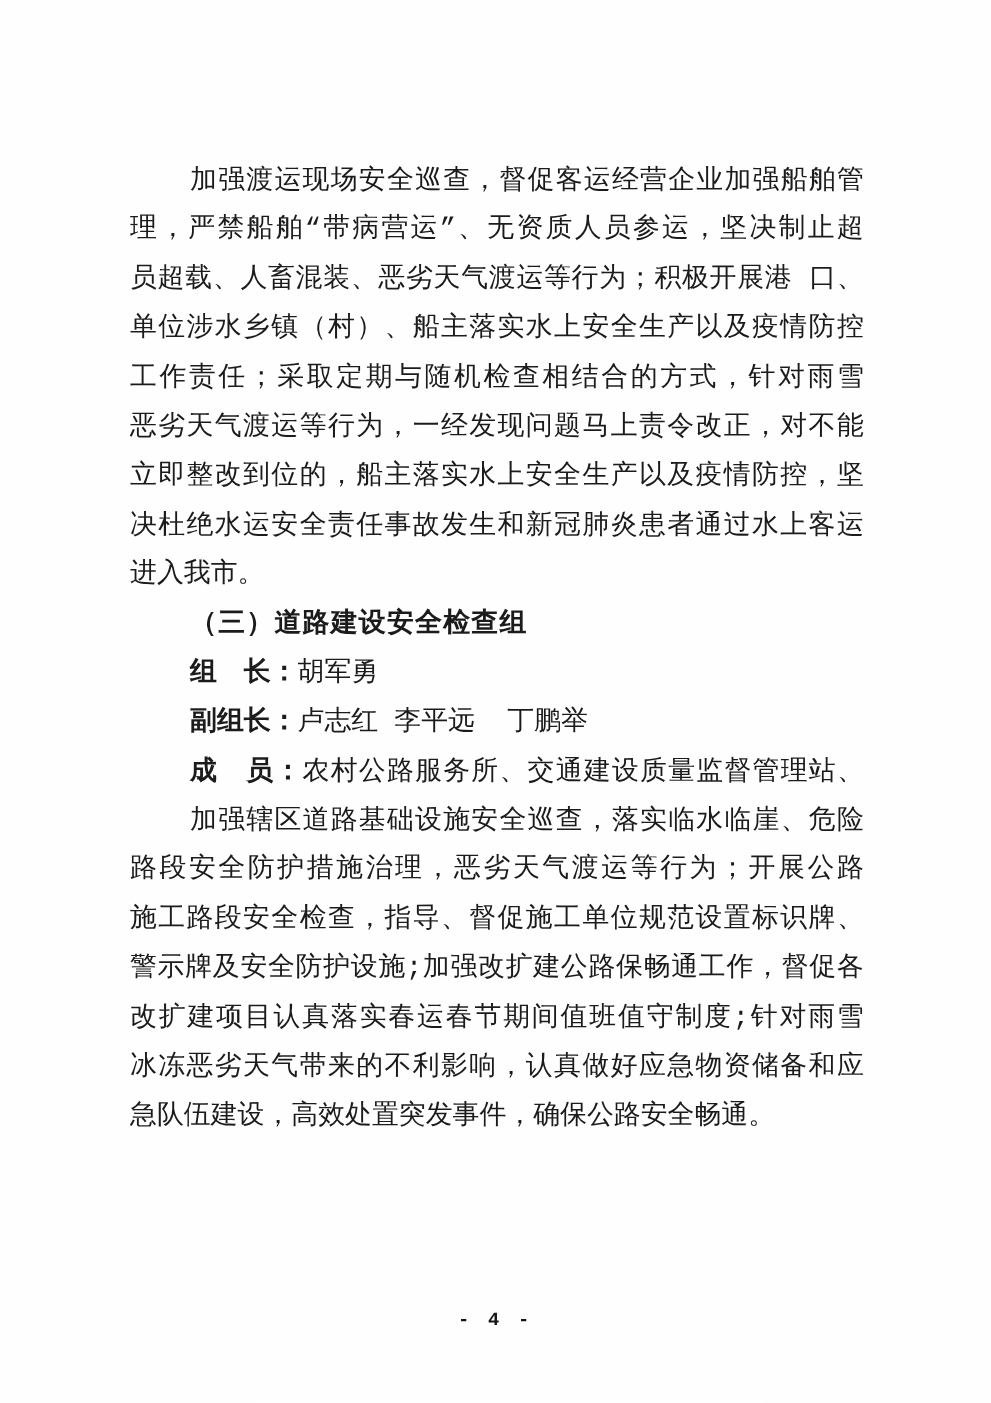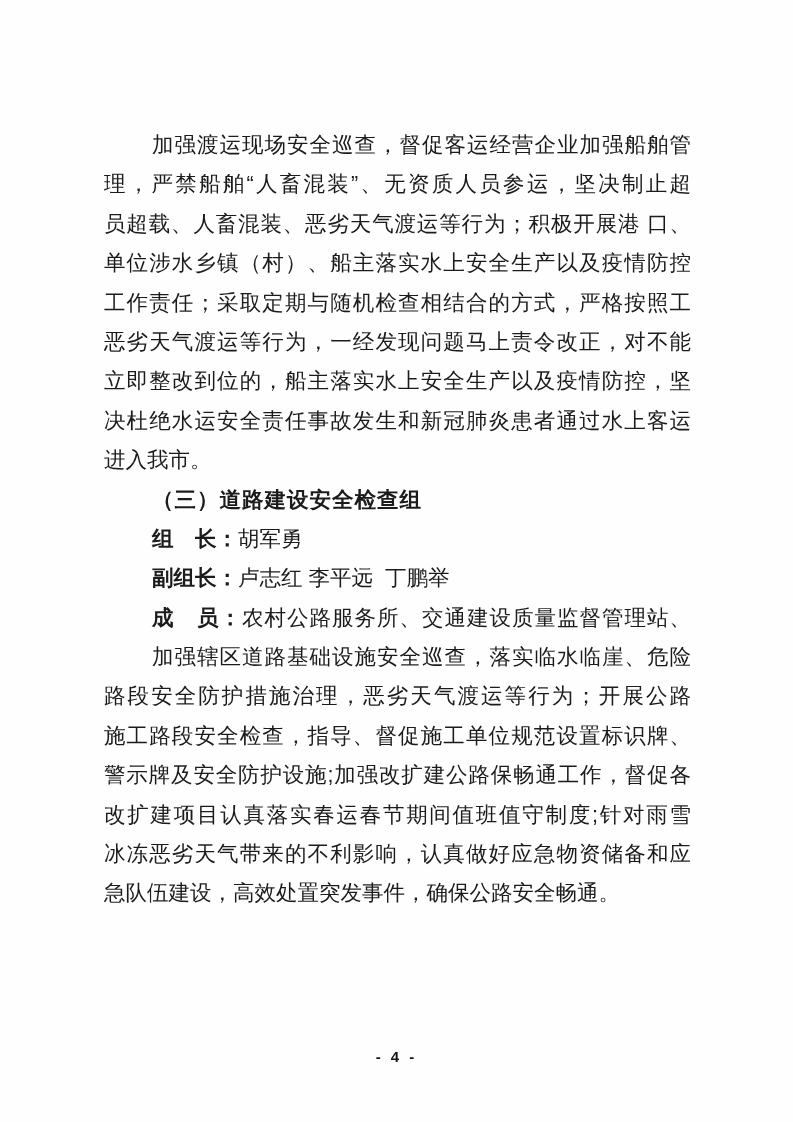--- a/index.html
+++ b/index.html
@@ -1,21 +1,21 @@
 <!DOCTYPE html>
 <html lang="zh"><head>
 <meta charset="utf-8">
 <style>
   html,body{margin:0;padding:0;background:#ffffff;}
   .sheet{
     position:relative;
     width:793px;height:1122px;
     background:#fefefe;
     overflow:hidden;
-    font-family:Liberation Sans, sans-serif;
+    font-family:Liberation Mono, monospace;
     color:#1b1b1b;
   }
   .text-block{
     position:absolute;
     left:104px;top:126px;
     width:587px;
     font-size:21.5px;
     line-height:39.4px;
   }
   .line{
@@ -45,24 +45,24 @@
   }
 </style>
 </head>
 <body>
 
 <div class="sheet">
   <div class="text-block">
 
     <div>
       <div class="line just ind">加强渡运现场安全巡查，督促客运经营企业加强船舶管</div>
-      <div class="line just">理，严禁船舶“人畜混装”、无资质人员参运，坚决制止超</div>
+      <div class="line just">理，严禁船舶“带病营运”、无资质人员参运，坚决制止超</div>
       <div class="line just">员超载、人畜混装、恶劣天气渡运等行为；积极开展港 口、</div>
       <div class="line just">单位涉水乡镇（村）、船主落实水上安全生产以及疫情防控</div>
-      <div class="line just">工作责任；采取定期与随机检查相结合的方式，严格按照工</div>
+      <div class="line just">工作责任；采取定期与随机检查相结合的方式，针对雨雪</div>
       <div class="line just">恶劣天气渡运等行为，一经发现问题马上责令改正，对不能</div>
       <div class="line just">立即整改到位的，船主落实水上安全生产以及疫情防控，坚</div>
       <div class="line just">决杜绝水运安全责任事故发生和新冠肺炎患者通过水上客运</div>
       <div class="line">进入我市。</div>
     </div>
 
     <div class="line head ind">（三）道路建设安全检查组</div>
 
     <div class="line ind"><span class="b">组　长：</span><span>胡军勇</span></div>
 

